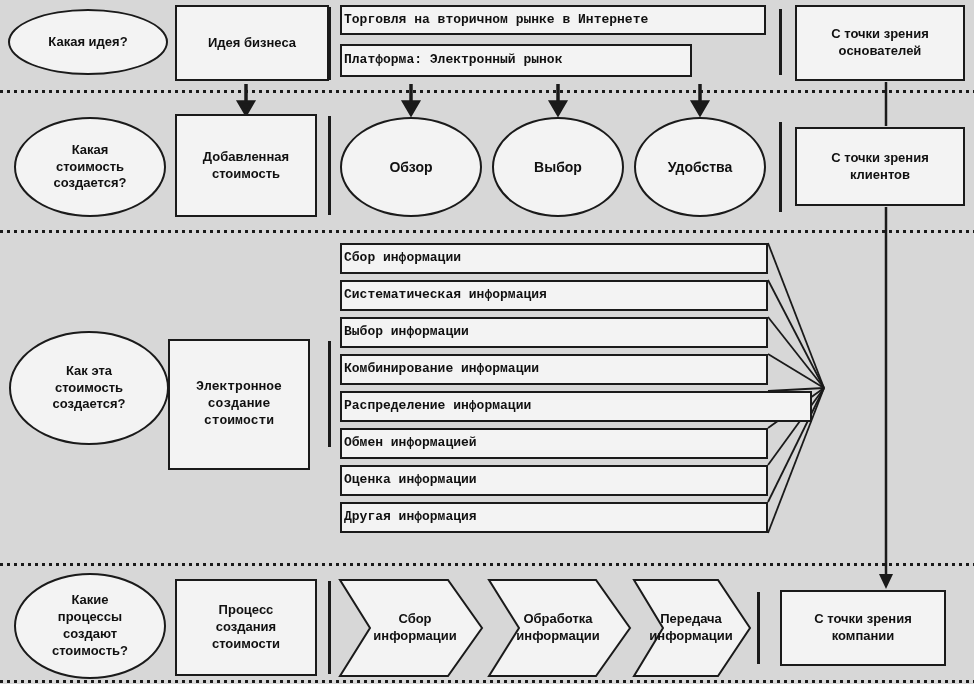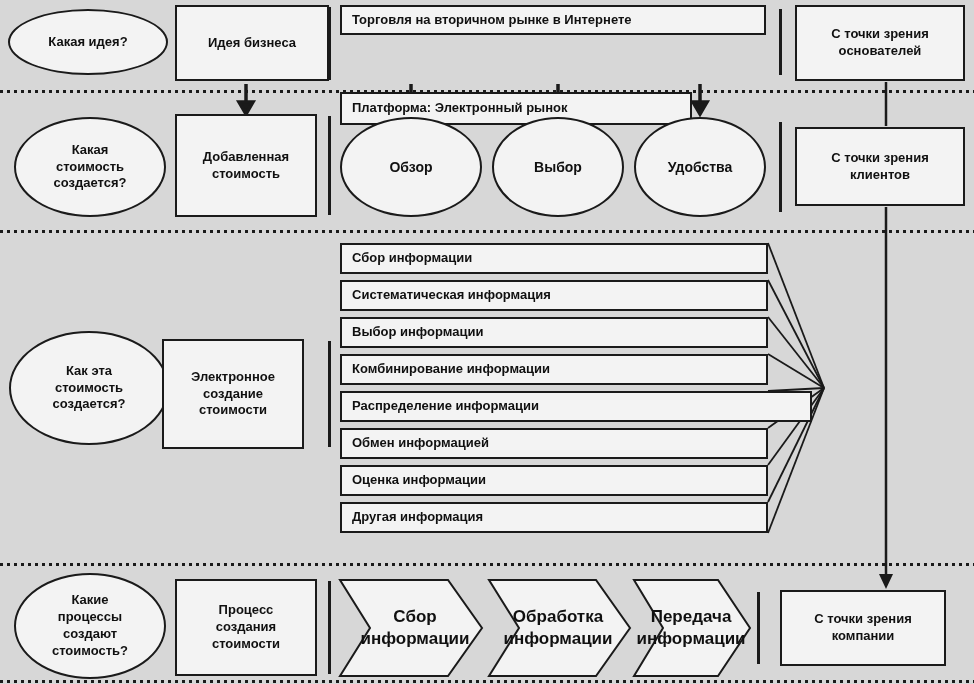--- a/index.html
+++ b/index.html
@@ -11,31 +11,31 @@
     background:#d7d7d7; overflow:hidden;
     font-weight:bold; color:#101010;
   }
   .shape {
     position:absolute; background:#f3f3f3; border:2px solid #1a1a1a;
     display:flex; align-items:center; justify-content:center;
     text-align:center; font-size:13px; line-height:1.3;
     white-space:pre-line; padding:2px 6px;
   }
   .ellipse { border-radius:50%; }
-  .left { justify-content:flex-start; text-align:center; padding-left:10px; }
+  .left { justify-content:flex-start; text-align:center; padding-left:2px;font-family:Liberation Mono, monospace; }
   .value-ellipse { font-size:14px; }
   .vsep { position:absolute; width:3px; background:#1a1a1a; }
   .dots {
     position:absolute; left:0; width:974px; height:3px;
     background:repeating-linear-gradient(90deg,#1a1a1a 0 3px, transparent 3px 7px);
   }
   .svglayer { position:absolute; left:0; top:0; pointer-events:none; }
   .chev-label {
     position:absolute; display:flex; align-items:center; justify-content:center;
-    text-align:center; font-size:17px; line-height:1.3; white-space:pre-line;
+    text-align:center; font-size:13px; line-height:1.3; white-space:pre-line;
   }
 </style>
 </head>
 <body>
 
 <div class="canvas">
 
   <div class="dots" style="top:90px;"></div>
   <div class="dots" style="top:230px;"></div>
   <div class="dots" style="top:563px;"></div>
@@ -72,42 +72,42 @@
       <polygon points="340,580 448,580 482,628 448,676 340,676 370,628"></polygon>
       <polygon points="489,580 596,580 630,628 596,676 489,676 519,628"></polygon>
       <polygon points="634,580 718,580 750,628 718,676 634,676 663,628"></polygon>
     </g>
   </svg>
 
   <div class="shape ellipse" style="left:8px; top:9px; width:160px; height:66px;">Какая идея?</div>
   <div class="shape" style="left:175px; top:5px; width:154px; height:76px;">Идея бизнеса</div>
   <div class="vsep" style="left:328px; top:7px; height:73px;"></div>
   <div class="shape left" style="left:340px; top:5px; width:426px; height:30px;">Торговля на вторичном рынке в Интернете</div>
-  <div class="shape left" style="left:340px; top:44px; width:352px; height:33px;margin-top:48px;">Платформа: Электронный рынок</div>
+  <div class="shape left" style="left:340px; top:44px; width:352px; height:33px;">Платформа: Электронный рынок</div>
   <div class="vsep" style="left:779px; top:9px; height:66px;"></div>
   <div class="shape" style="left:795px; top:5px; width:170px; height:76px;">С точки зрения
 основателей</div>
 
   <div class="shape ellipse" style="left:14px; top:117px; width:152px; height:100px;">Какая
 стоимость
 создается?</div>
   <div class="shape" style="left:175px; top:114px; width:142px; height:103px;">Добавленная
 стоимость</div>
   <div class="vsep" style="left:328px; top:116px; height:99px;"></div>
   <div class="shape ellipse value-ellipse" style="left:492px; top:117px; width:132px; height:100px;">Выбор</div>
   <div class="shape ellipse value-ellipse" style="left:340px; top:117px; width:142px; height:100px;">Обзор</div>
   <div class="shape ellipse value-ellipse" style="left:634px; top:117px; width:132px; height:100px;">Удобства</div>
   <div class="vsep" style="left:779px; top:122px; height:90px;"></div>
   <div class="shape" style="left:795px; top:127px; width:170px; height:79px;">С точки зрения
 клиентов</div>
 
   <div class="shape ellipse" style="left:9px; top:331px; width:160px; height:114px;">Как эта
 стоимость
 создается?</div>
-  <div class="shape" style="left:162px; top:339px; width:142px; height:110px;">Электронное
+  <div class="shape" style="left:168px; top:339px; width:142px; height:131px;font-family:Liberation Mono, monospace;">Электронное
 создание
 стоимости</div>
   <div class="vsep" style="left:328px; top:341px; height:106px;"></div>
   <div class="shape left" style="left:340px; top:243px; width:428px; height:31px;">Сбор информации</div>
   <div class="shape left" style="left:340px; top:317px; width:428px; height:31px;">Выбор информации</div>
   <div class="shape left" style="left:340px; top:280px; width:428px; height:31px;">Систематическая информация</div>
   <div class="shape left" style="left:340px; top:354px; width:428px; height:31px;">Комбинирование информации</div>
   <div class="shape left" style="left:340px; top:391px; width:472px; height:31px;">Распределение информации</div>
   <div class="shape left" style="left:340px; top:428px; width:428px; height:31px;">Обмен информацией</div>
   <div class="shape left" style="left:340px; top:465px; width:428px; height:31px;">Оценка информации</div>

